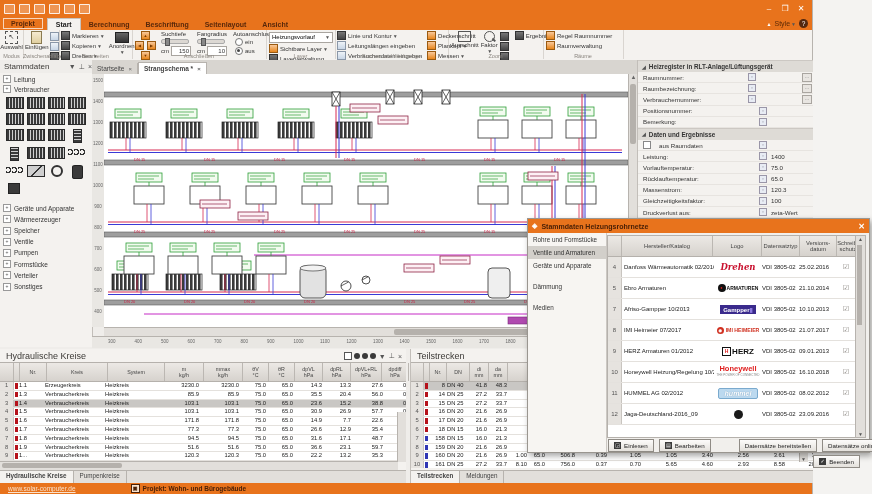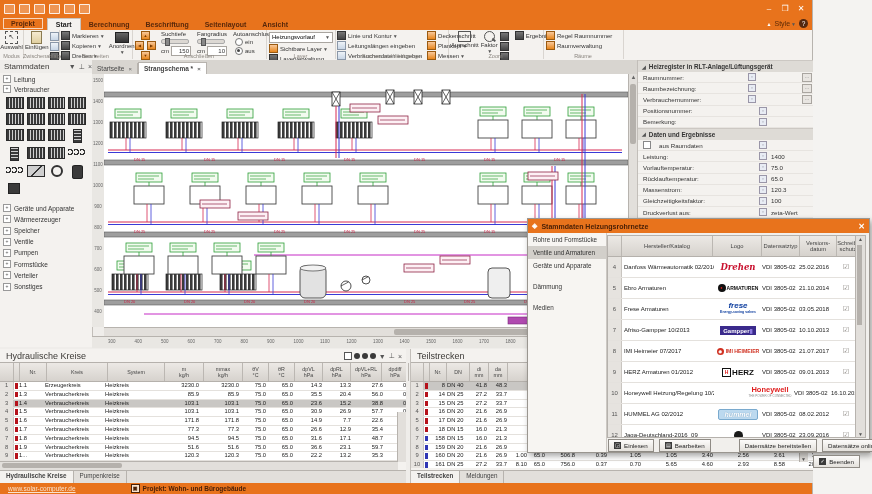--- a/index.html
+++ b/index.html
@@ -1426,32 +1426,20 @@
                 <b>●</b>
                 <span>ARMATUREN</span>
               </span>
             </span>
           </div>
           <div class="dtd" style="width: 37px;">VDI 3805-02</div>
           <div class="dtd" style="width: 36px;">21.10.2014</div>
           <div class="dtd" style="width: 22px; text-align: center;"><span style="color: rgb(138, 134, 128); font-size: 7px;">☑</span></div>
         </div>
         <div class="drow">
-          <div class="dtd num" style="width: 13px;">6</div>
-          <div class="dtd" style="width: 90px; padding-left: 2px;">Frese Armaturen</div>
-          <div class="dtd" style="width: 48px;">
-            <span class="logo">
-              <span class="lg-frese">frese<small>Energy-saving valves</small></span>
-            </span>
-          </div>
-          <div class="dtd" style="width: 37px;">VDI 3805-02</div>
-          <div class="dtd" style="width: 36px;">03.05.2018</div>
-          <div class="dtd" style="width: 22px; text-align: center;"><span style="color: rgb(138, 134, 128); font-size: 7px;">☑</span></div>
-        </div>
-        <div class="drow">
           <div class="dtd num" style="width: 13px;">7</div>
           <div class="dtd" style="width: 90px; padding-left: 2px;">Afriso-Gampper 10/2013</div>
           <div class="dtd" style="width: 48px;">
             <span class="logo">
               <span class="lg-gampper">Gampper<span>▮</span></span>
             </span>
           </div>
           <div class="dtd" style="width: 37px;">VDI 3805-02</div>
           <div class="dtd" style="width: 36px;">10.10.2013</div>
           <div class="dtd" style="width: 22px; text-align: center;"><span style="color: rgb(138, 134, 128); font-size: 7px;">☑</span></div>
@@ -1482,21 +1470,21 @@
               </span>
             </span>
           </div>
           <div class="dtd" style="width: 37px;">VDI 3805-02</div>
           <div class="dtd" style="width: 36px;">09.01.2013</div>
           <div class="dtd" style="width: 22px; text-align: center;"><span style="color: rgb(138, 134, 128); font-size: 7px;">☑</span></div>
         </div>
         <div class="drow">
           <div class="dtd num" style="width: 13px;">10</div>
           <div class="dtd" style="width: 90px; padding-left: 2px;">Honeywell Heizung/Regelung 10/2018</div>
-          <div class="dtd" style="width: 48px; margin-left: 32px;">
+          <div class="dtd" style="width: 48px;">
             <span class="logo">
               <span class="lg-honeywell">Honeywell<small>THE POWER OF CONNECTED</small></span>
             </span>
           </div>
           <div class="dtd" style="width: 37px;">VDI 3805-02</div>
           <div class="dtd" style="width: 36px;">16.10.2018</div>
           <div class="dtd" style="width: 22px; text-align: center;"><span style="color: rgb(138, 134, 128); font-size: 7px;">☑</span></div>
         </div>
         <div class="drow">
           <div class="dtd num" style="width: 13px;">11</div>

